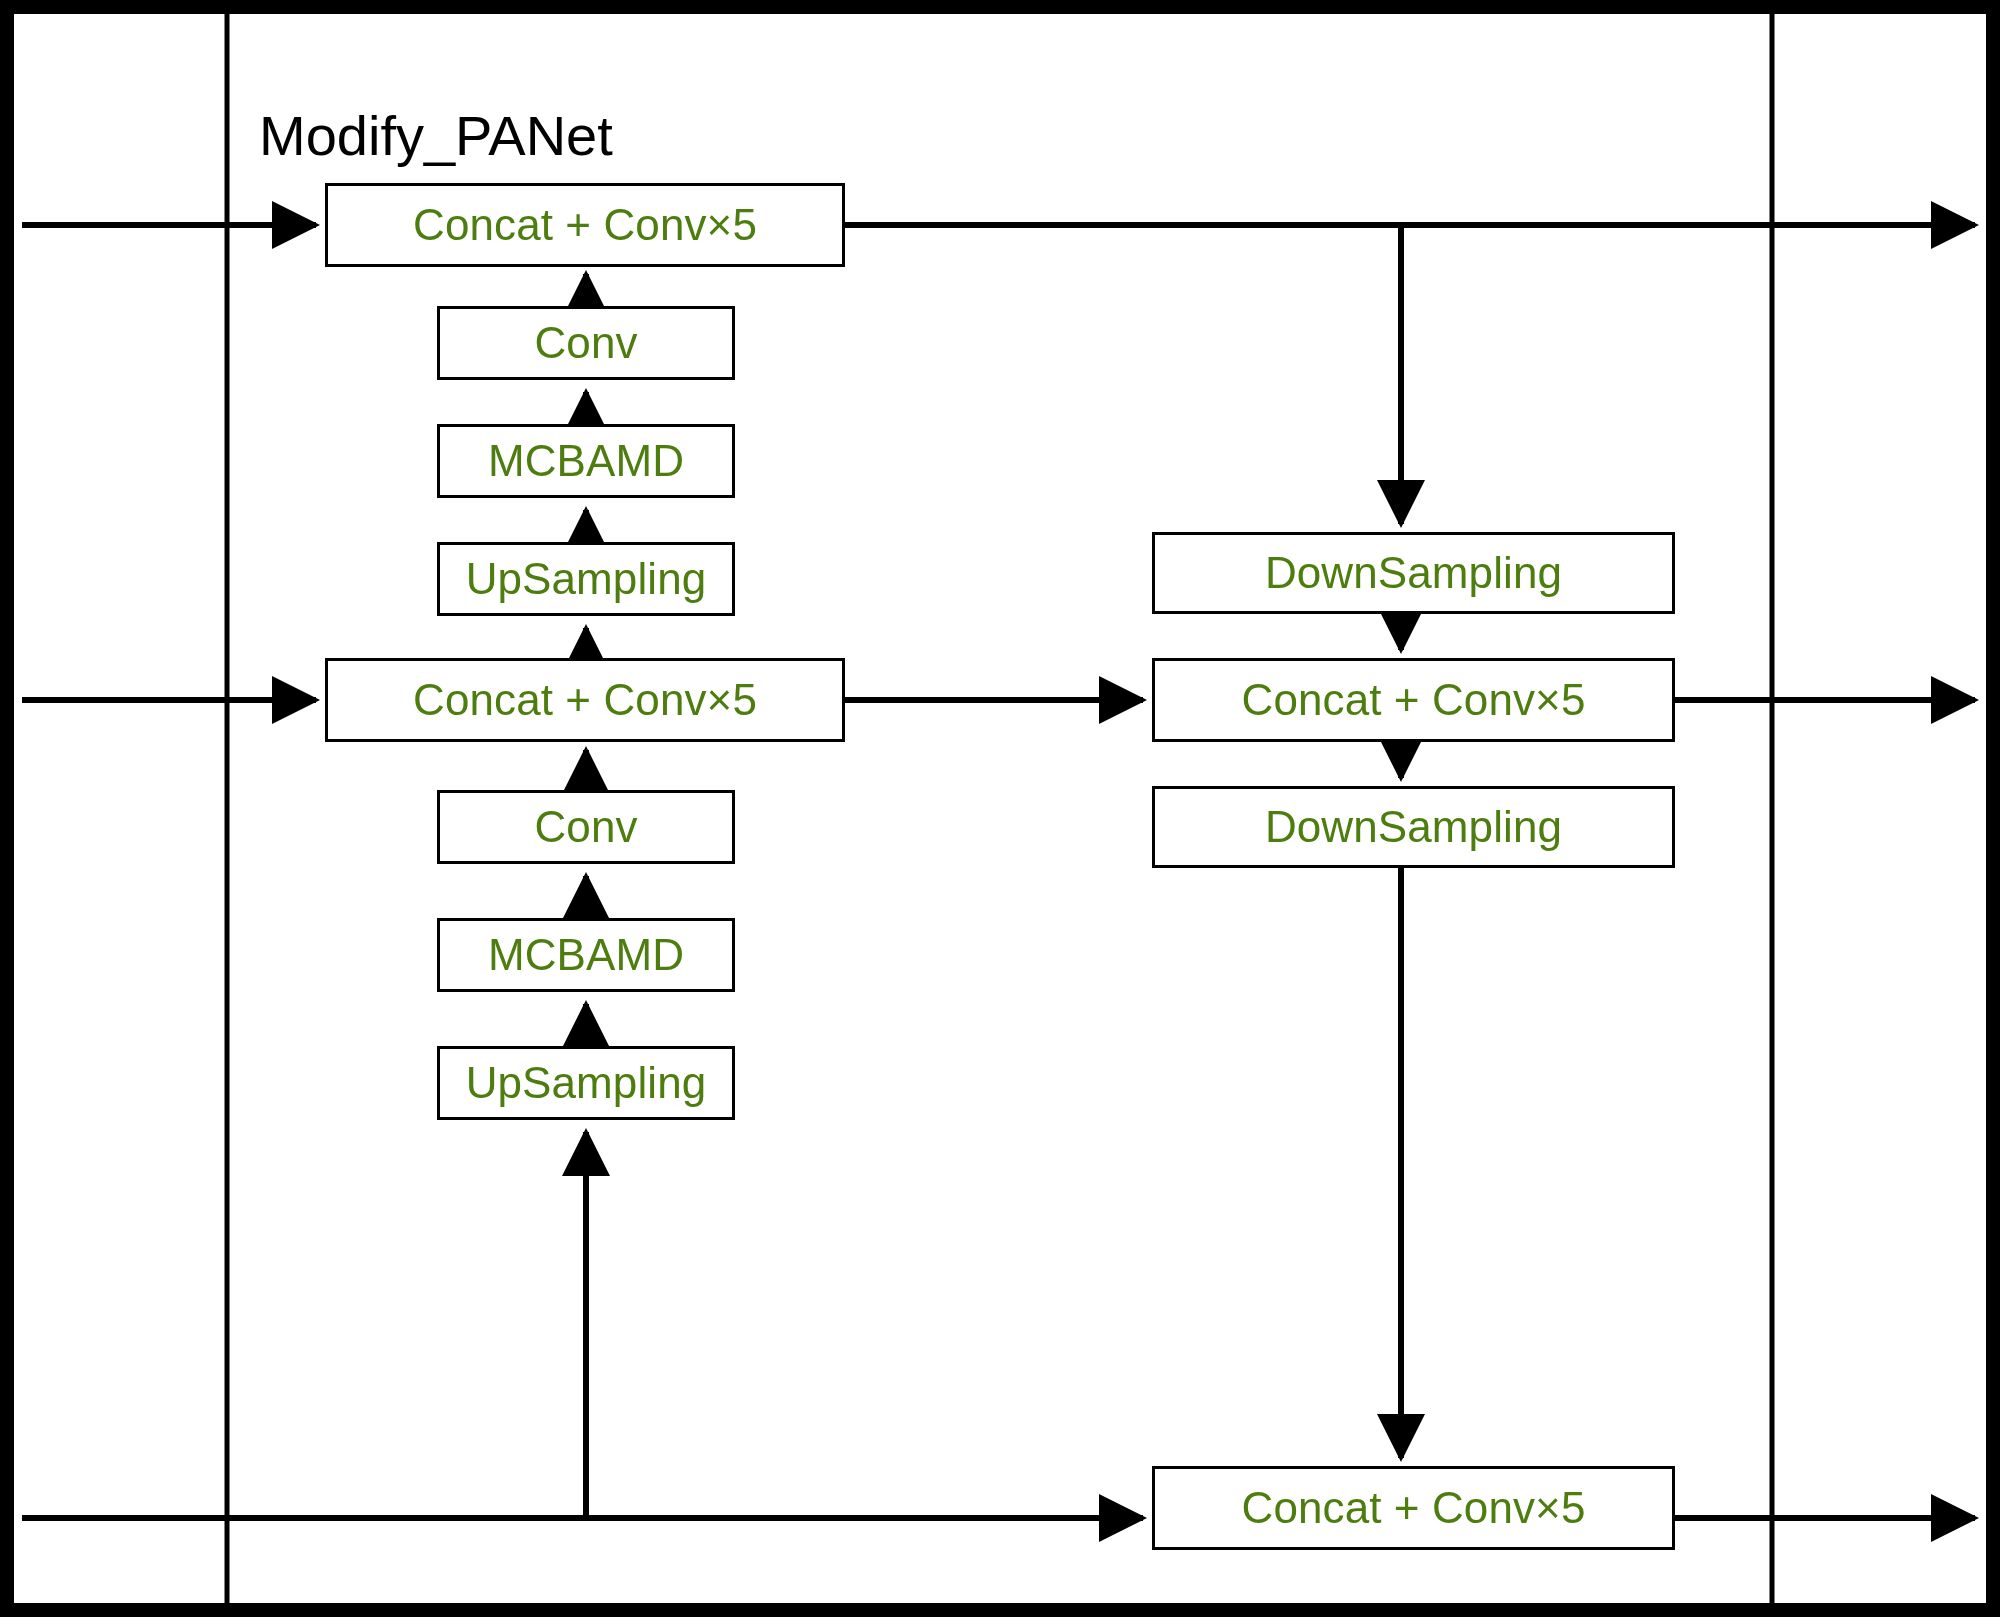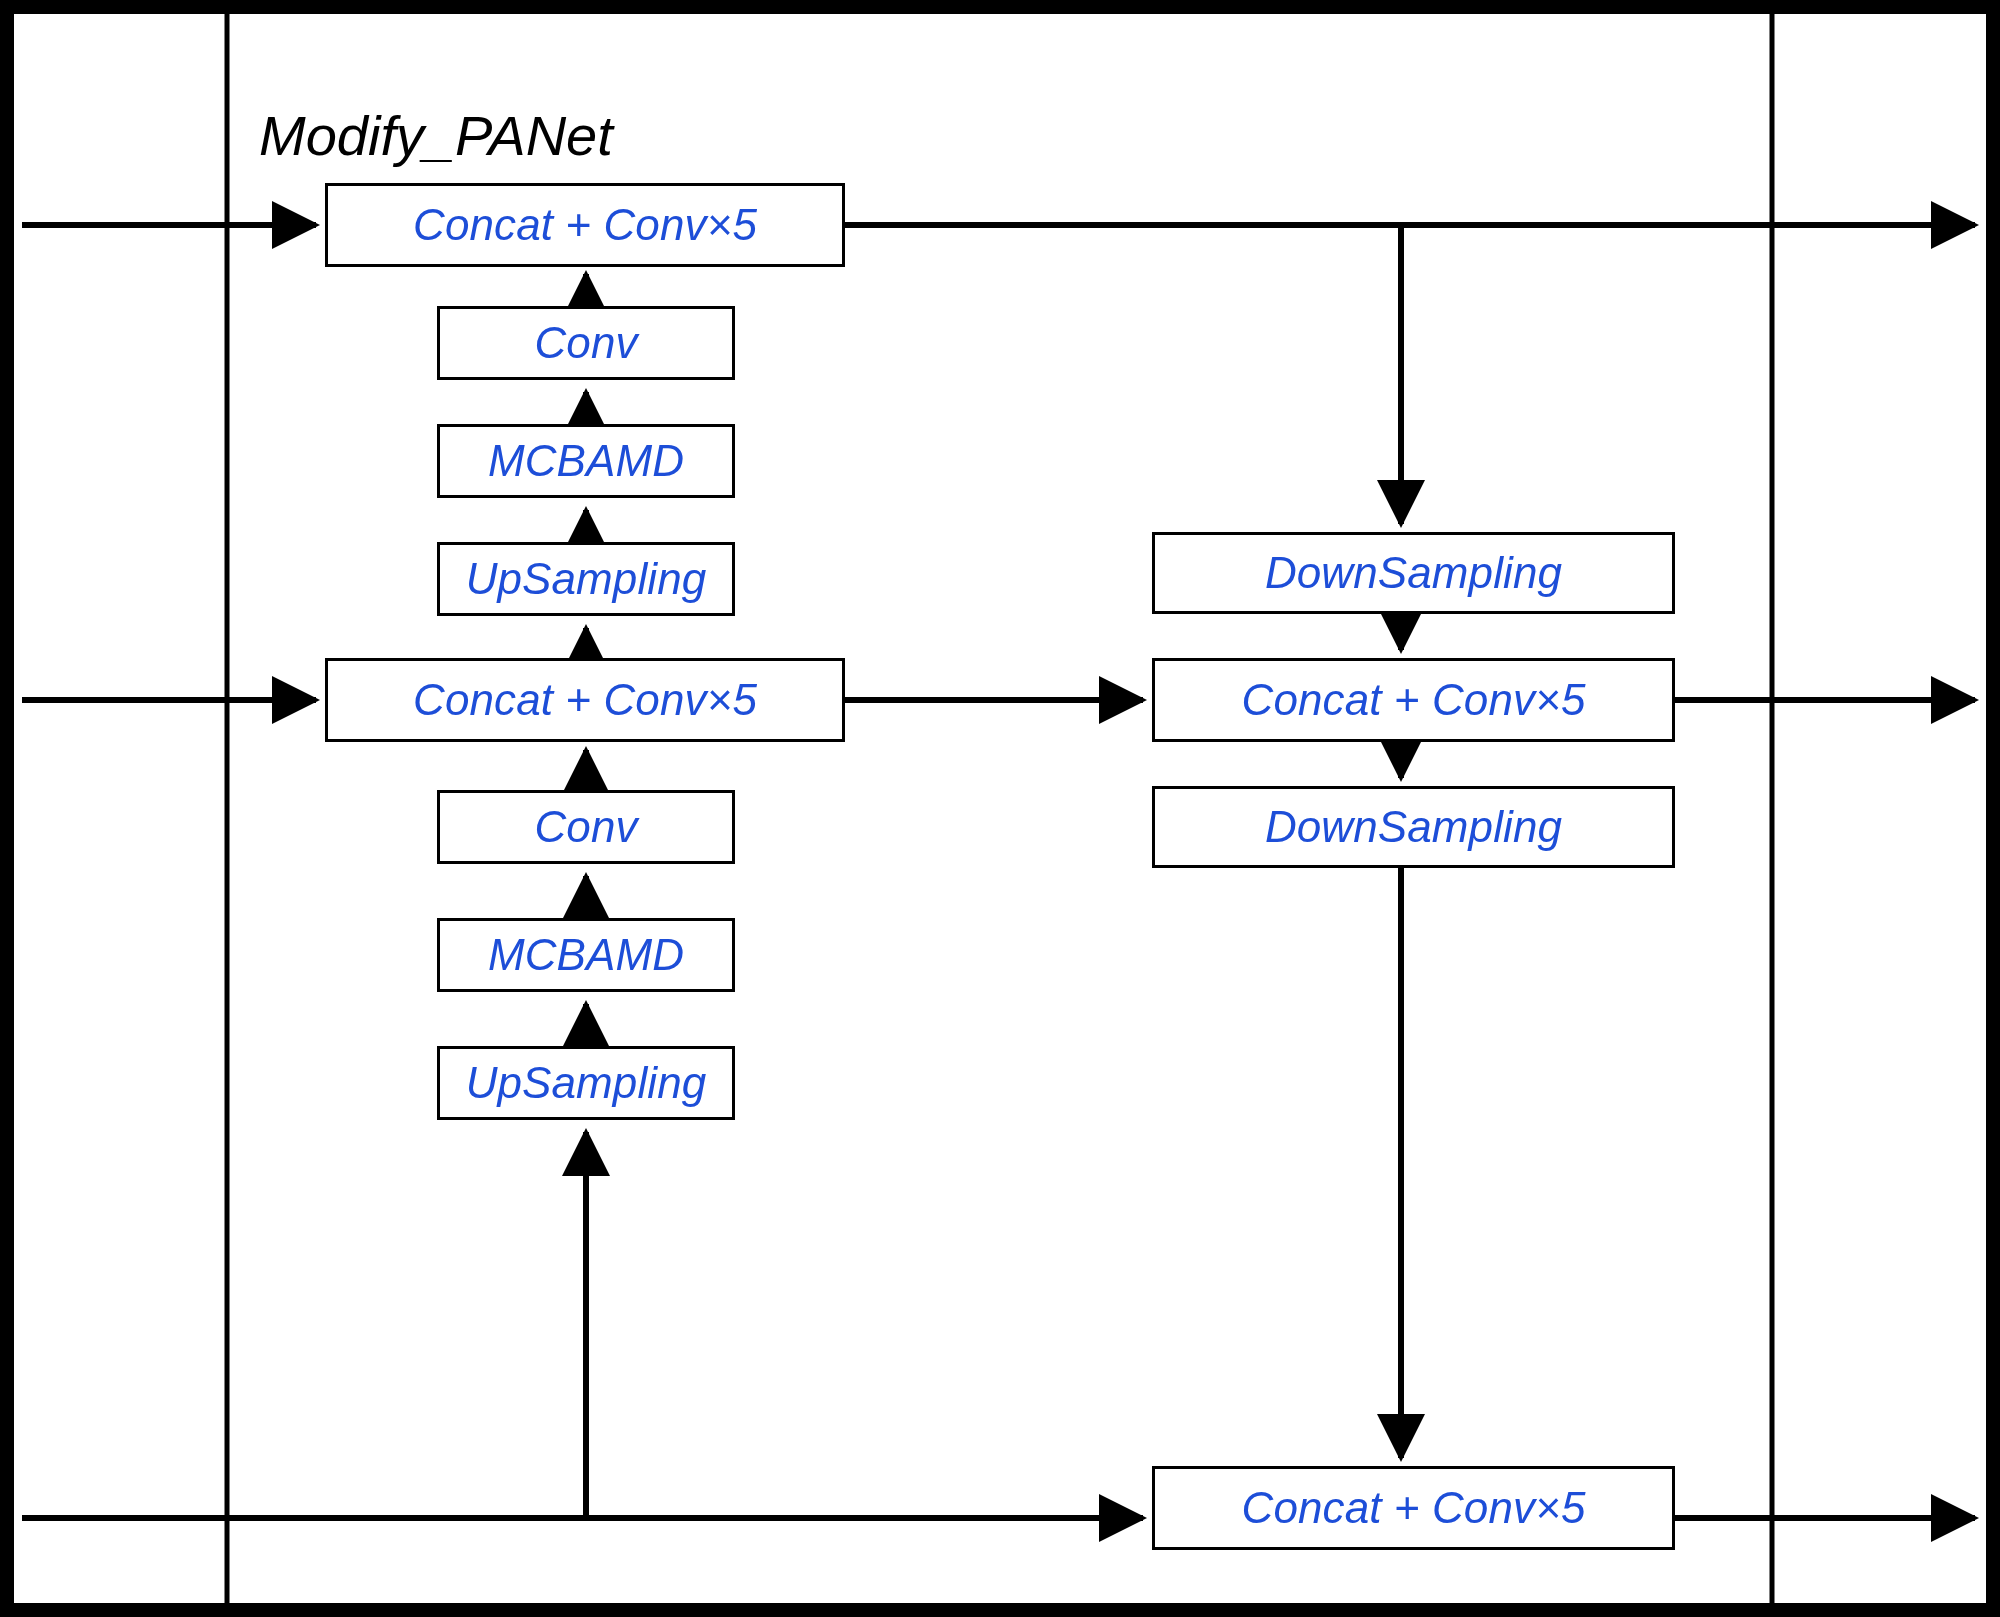--- a/index.html
+++ b/index.html
@@ -11,39 +11,38 @@
     width: 2000px;
     height: 1617px;
     font-family: "Liberation Sans", sans-serif;
   }
   #diagram-root {
     position: relative;
     width: 2000px;
     height: 1617px;
     background: #ffffff;
     overflow: hidden;
-    font-style: italic;
   }
   svg.canvas {
     position: absolute;
     left: 0;
     top: 0;
     width: 2000px;
     height: 1617px;
     display: block;
   }
   .node-box {
     position: absolute;
     box-sizing: border-box;
     background: #ffffff;
     border: 3px solid #000000;
     display: flex;
     align-items: center;
     justify-content: center;
-    color: #1d4ed8;
+    color: #4d7c0f;
     font-family: "Liberation Sans", sans-serif;
     font-weight: 400;
     line-height: 1;
     white-space: nowrap;
   }
   .node-label {
     font-size: 44px;
     letter-spacing: 0.1px;
   }
   .group-title {

